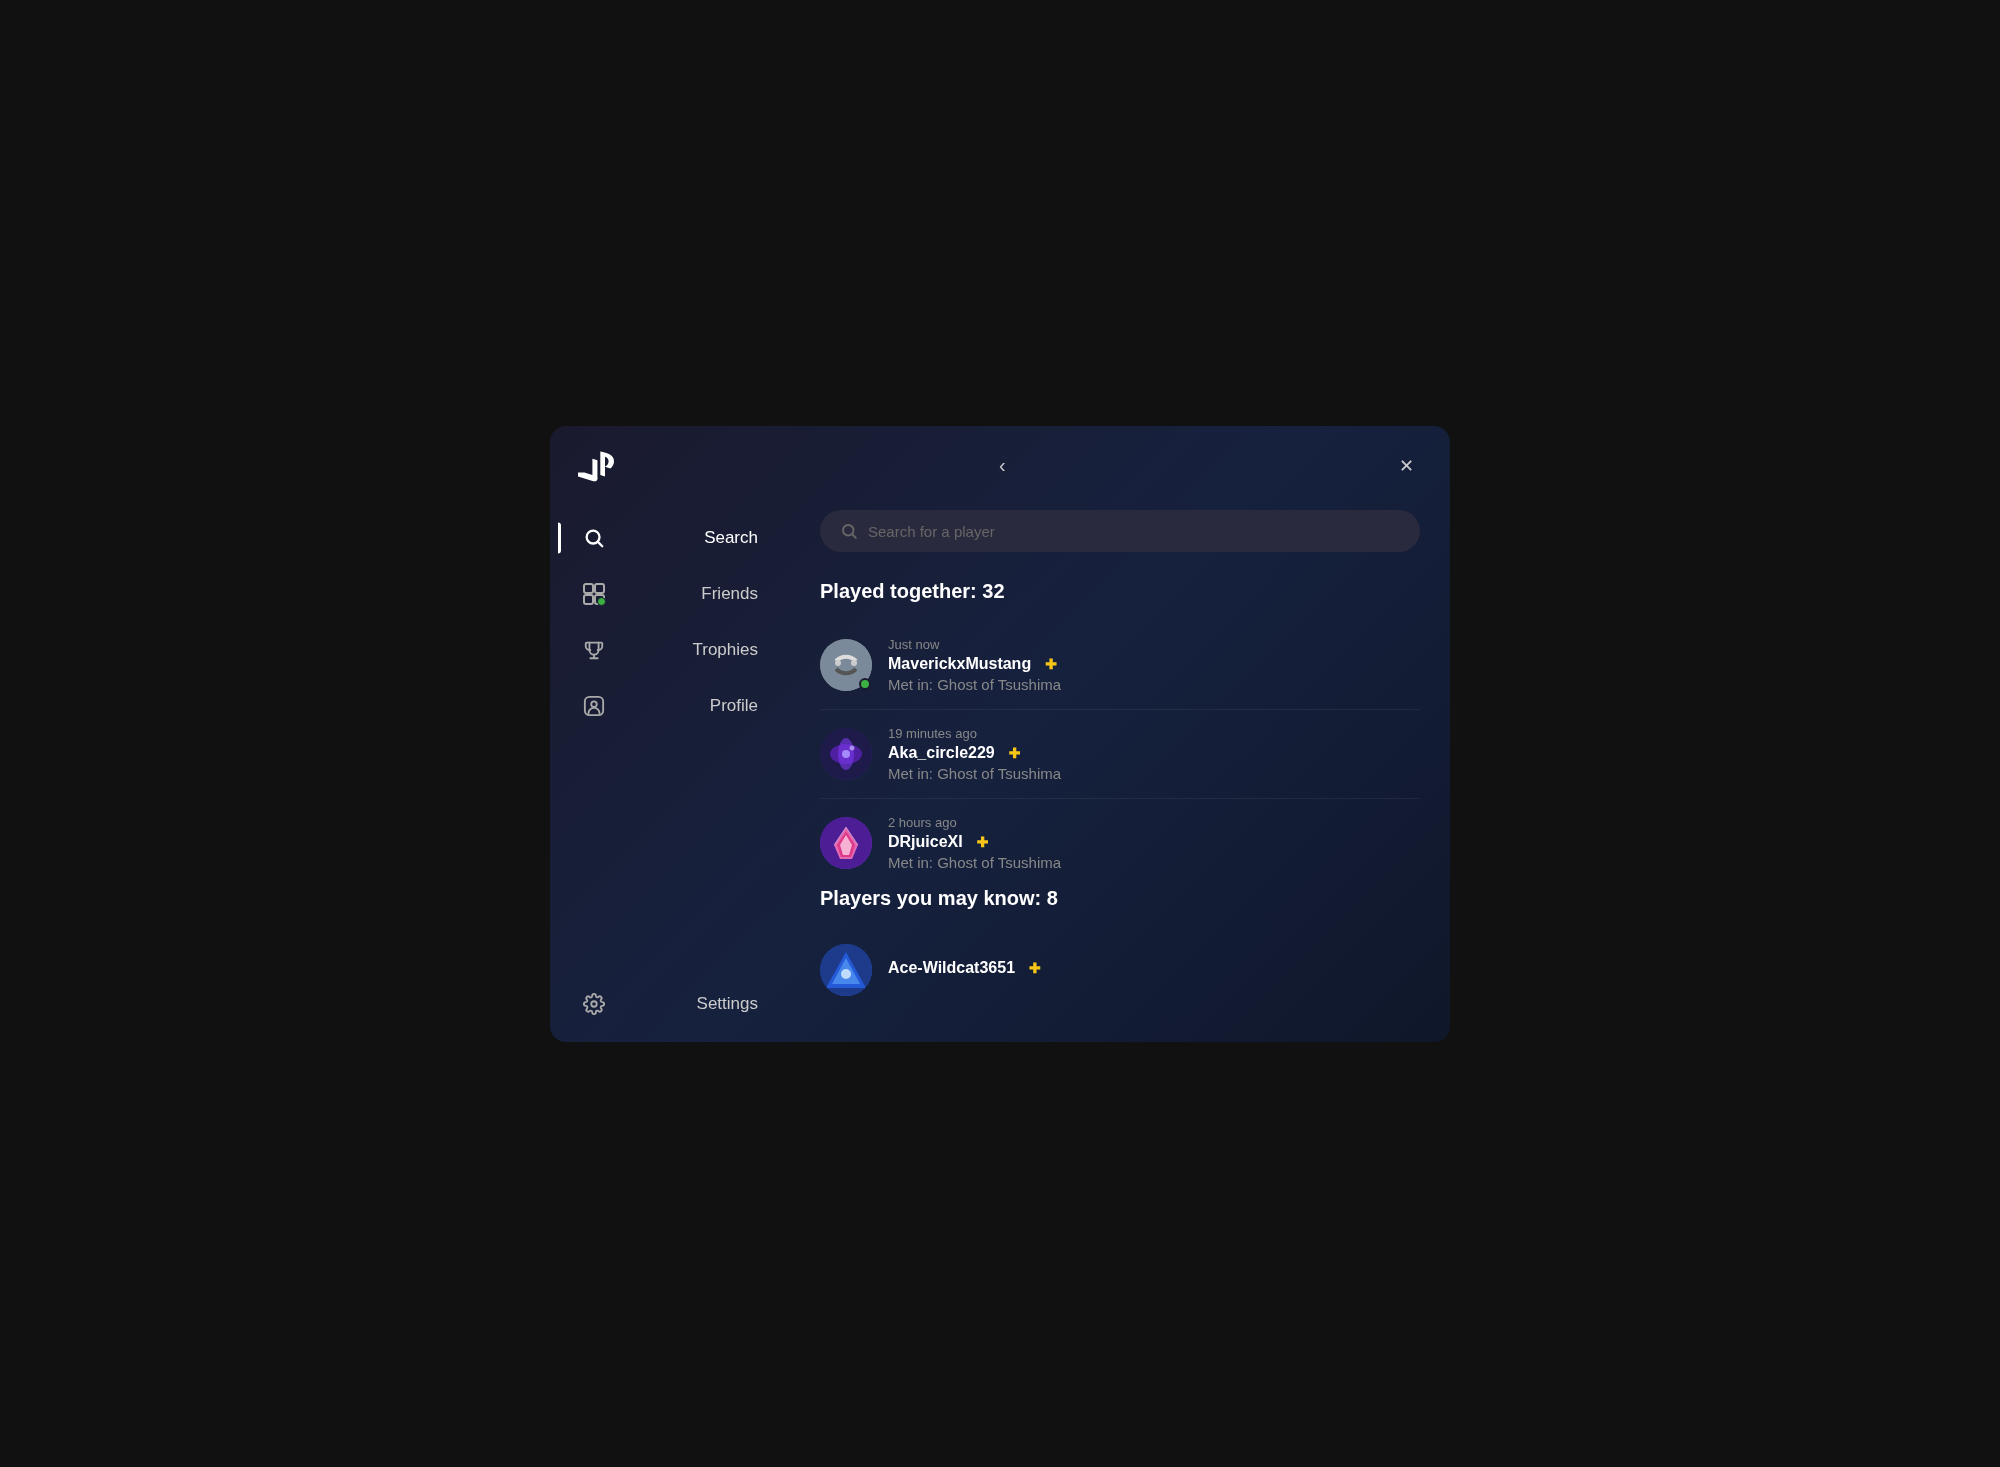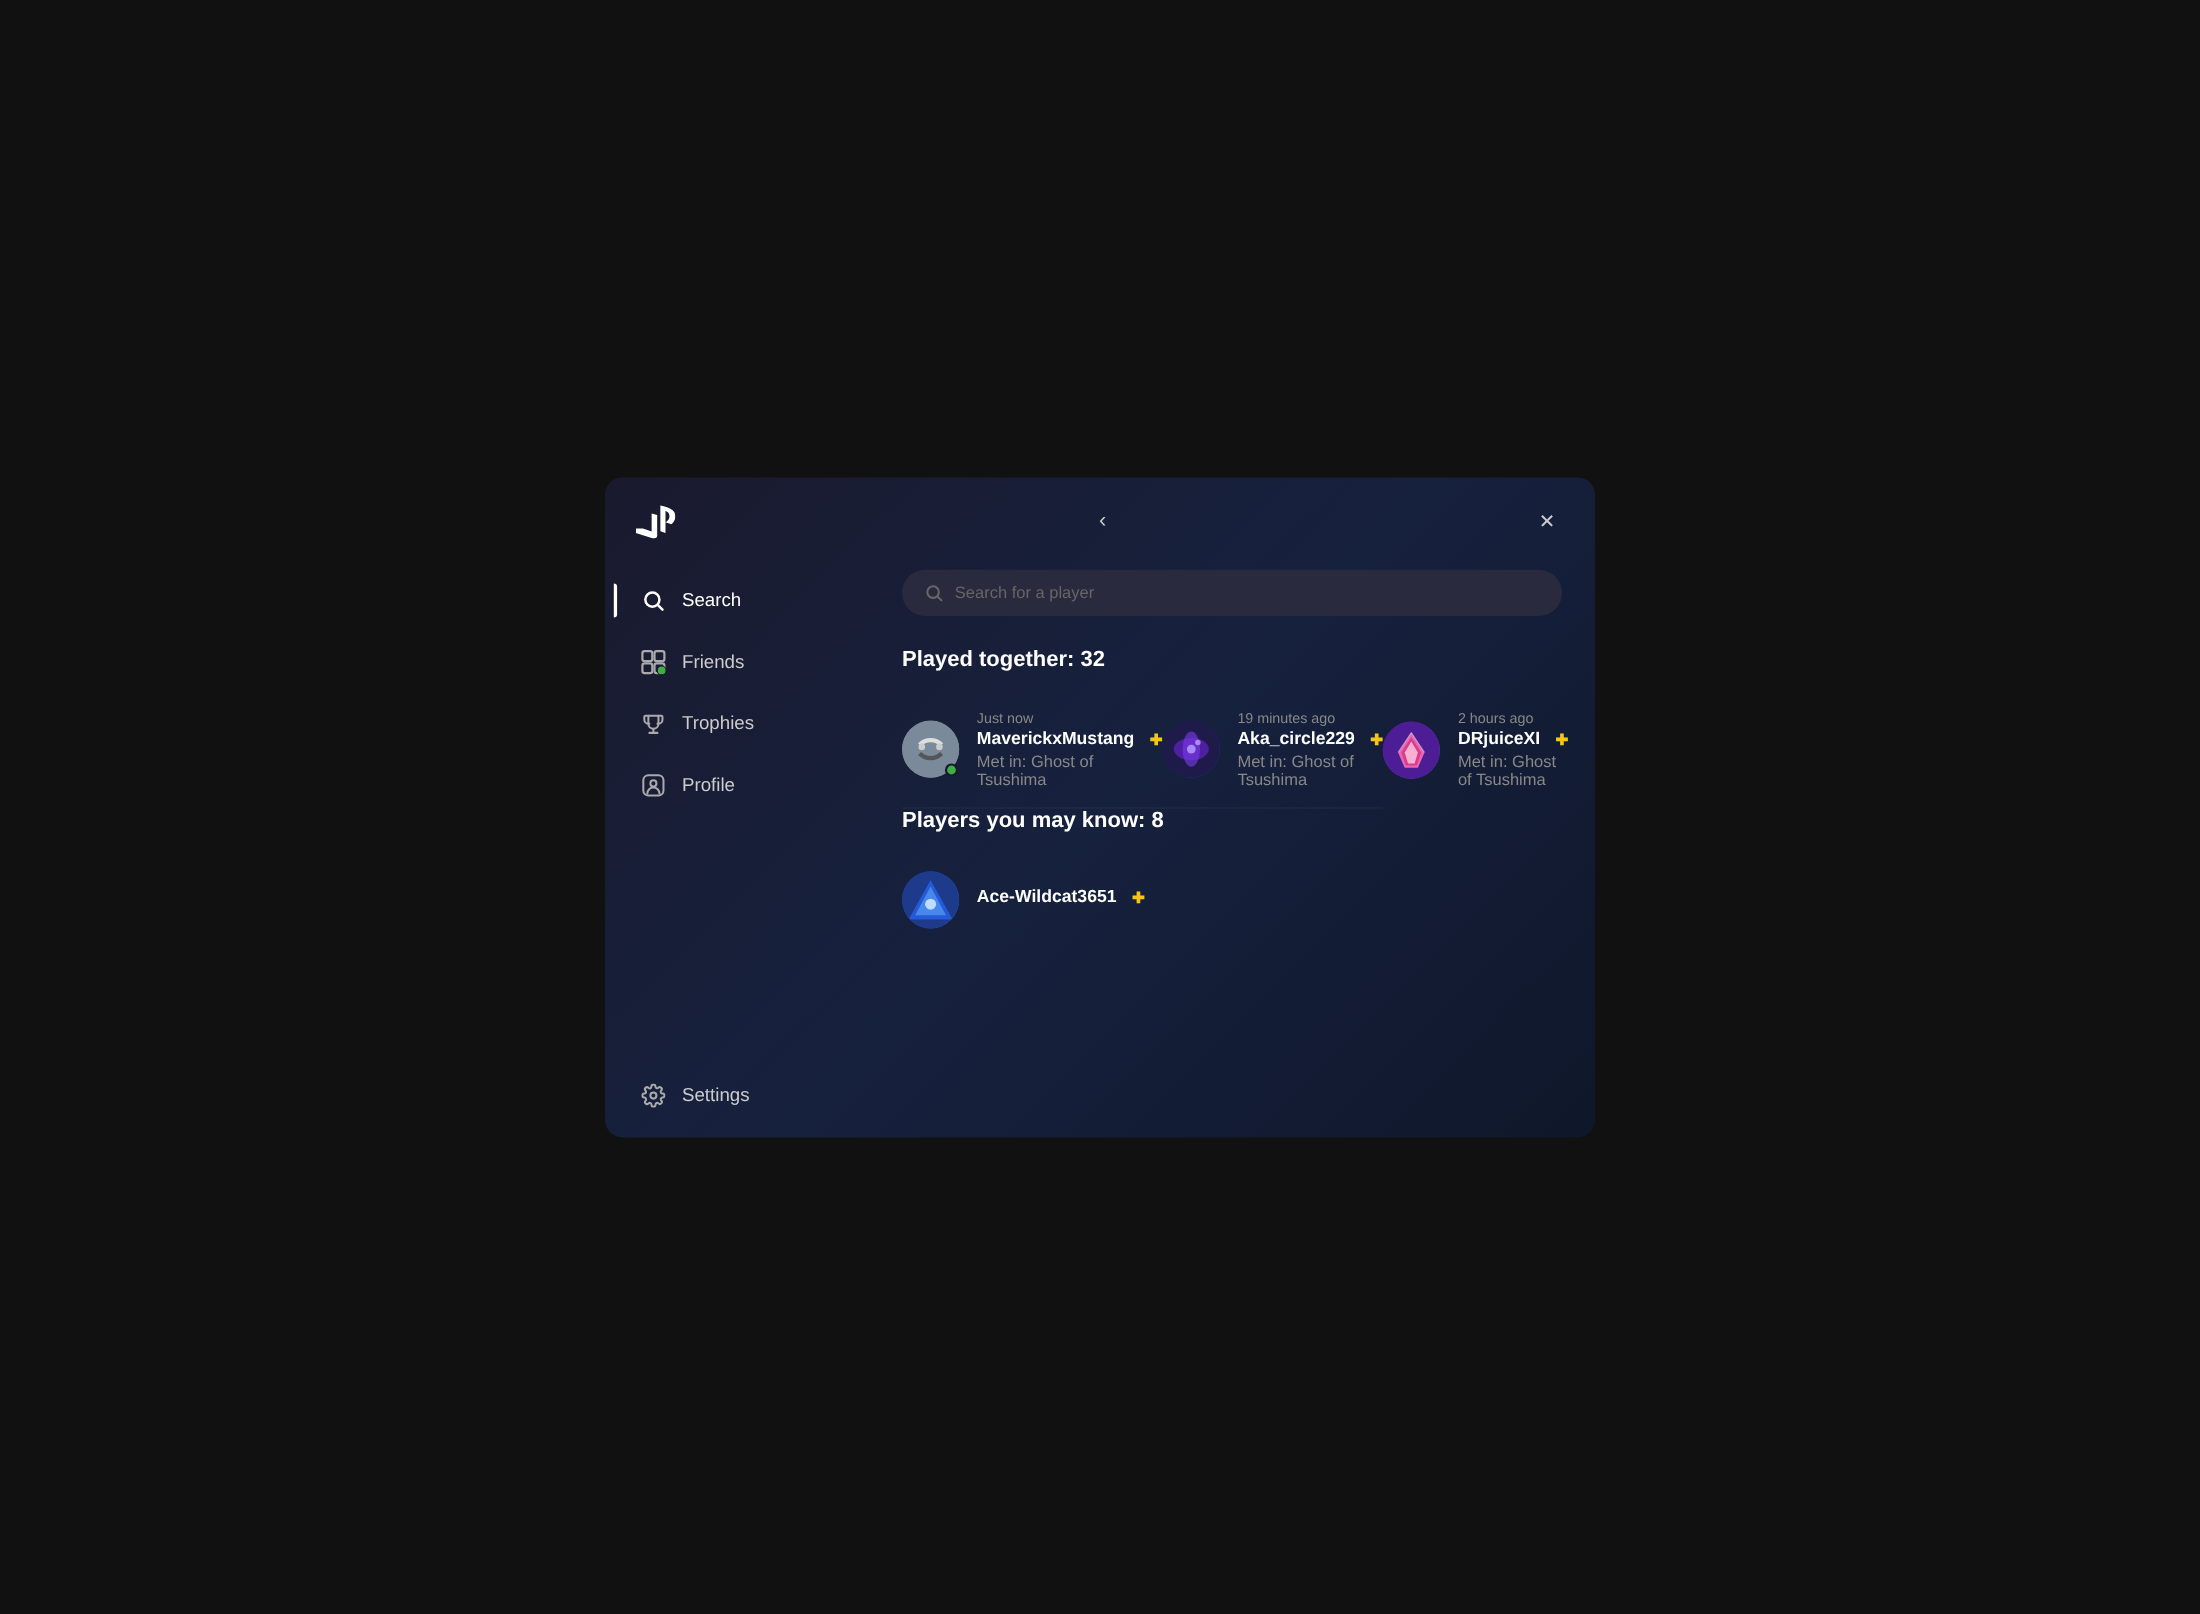--- a/index.html
+++ b/index.html
@@ -78,20 +78,21 @@
       align-items: center;
       gap: 14px;
       padding: 14px 24px;
       color: #ccc;
       cursor: pointer;
       border-radius: 8px;
       margin: 2px 8px;
       font-size: 17px;
       font-weight: 500;
       position: relative;
+      justify-content: space-between;
     }
 
     .sidebar-item.active {
       color: white;
     }
 
     .sidebar-item.active::before {
       content: '';
       position: absolute;
       left: 0;
@@ -159,21 +160,21 @@
 
     .section-title {
       color: white;
       font-size: 20px;
       font-weight: 700;
       margin-bottom: 18px;
     }
 
     .player-list {
       display: flex;
-      flex-direction: row;
+      flex-direction: column;
     }
 
     .player-item {
       display: flex;
       align-items: center;
       gap: 16px;
       padding: 16px 0;
       border-bottom: 1px solid rgba(255,255,255,0.06);
       cursor: pointer;
     }

